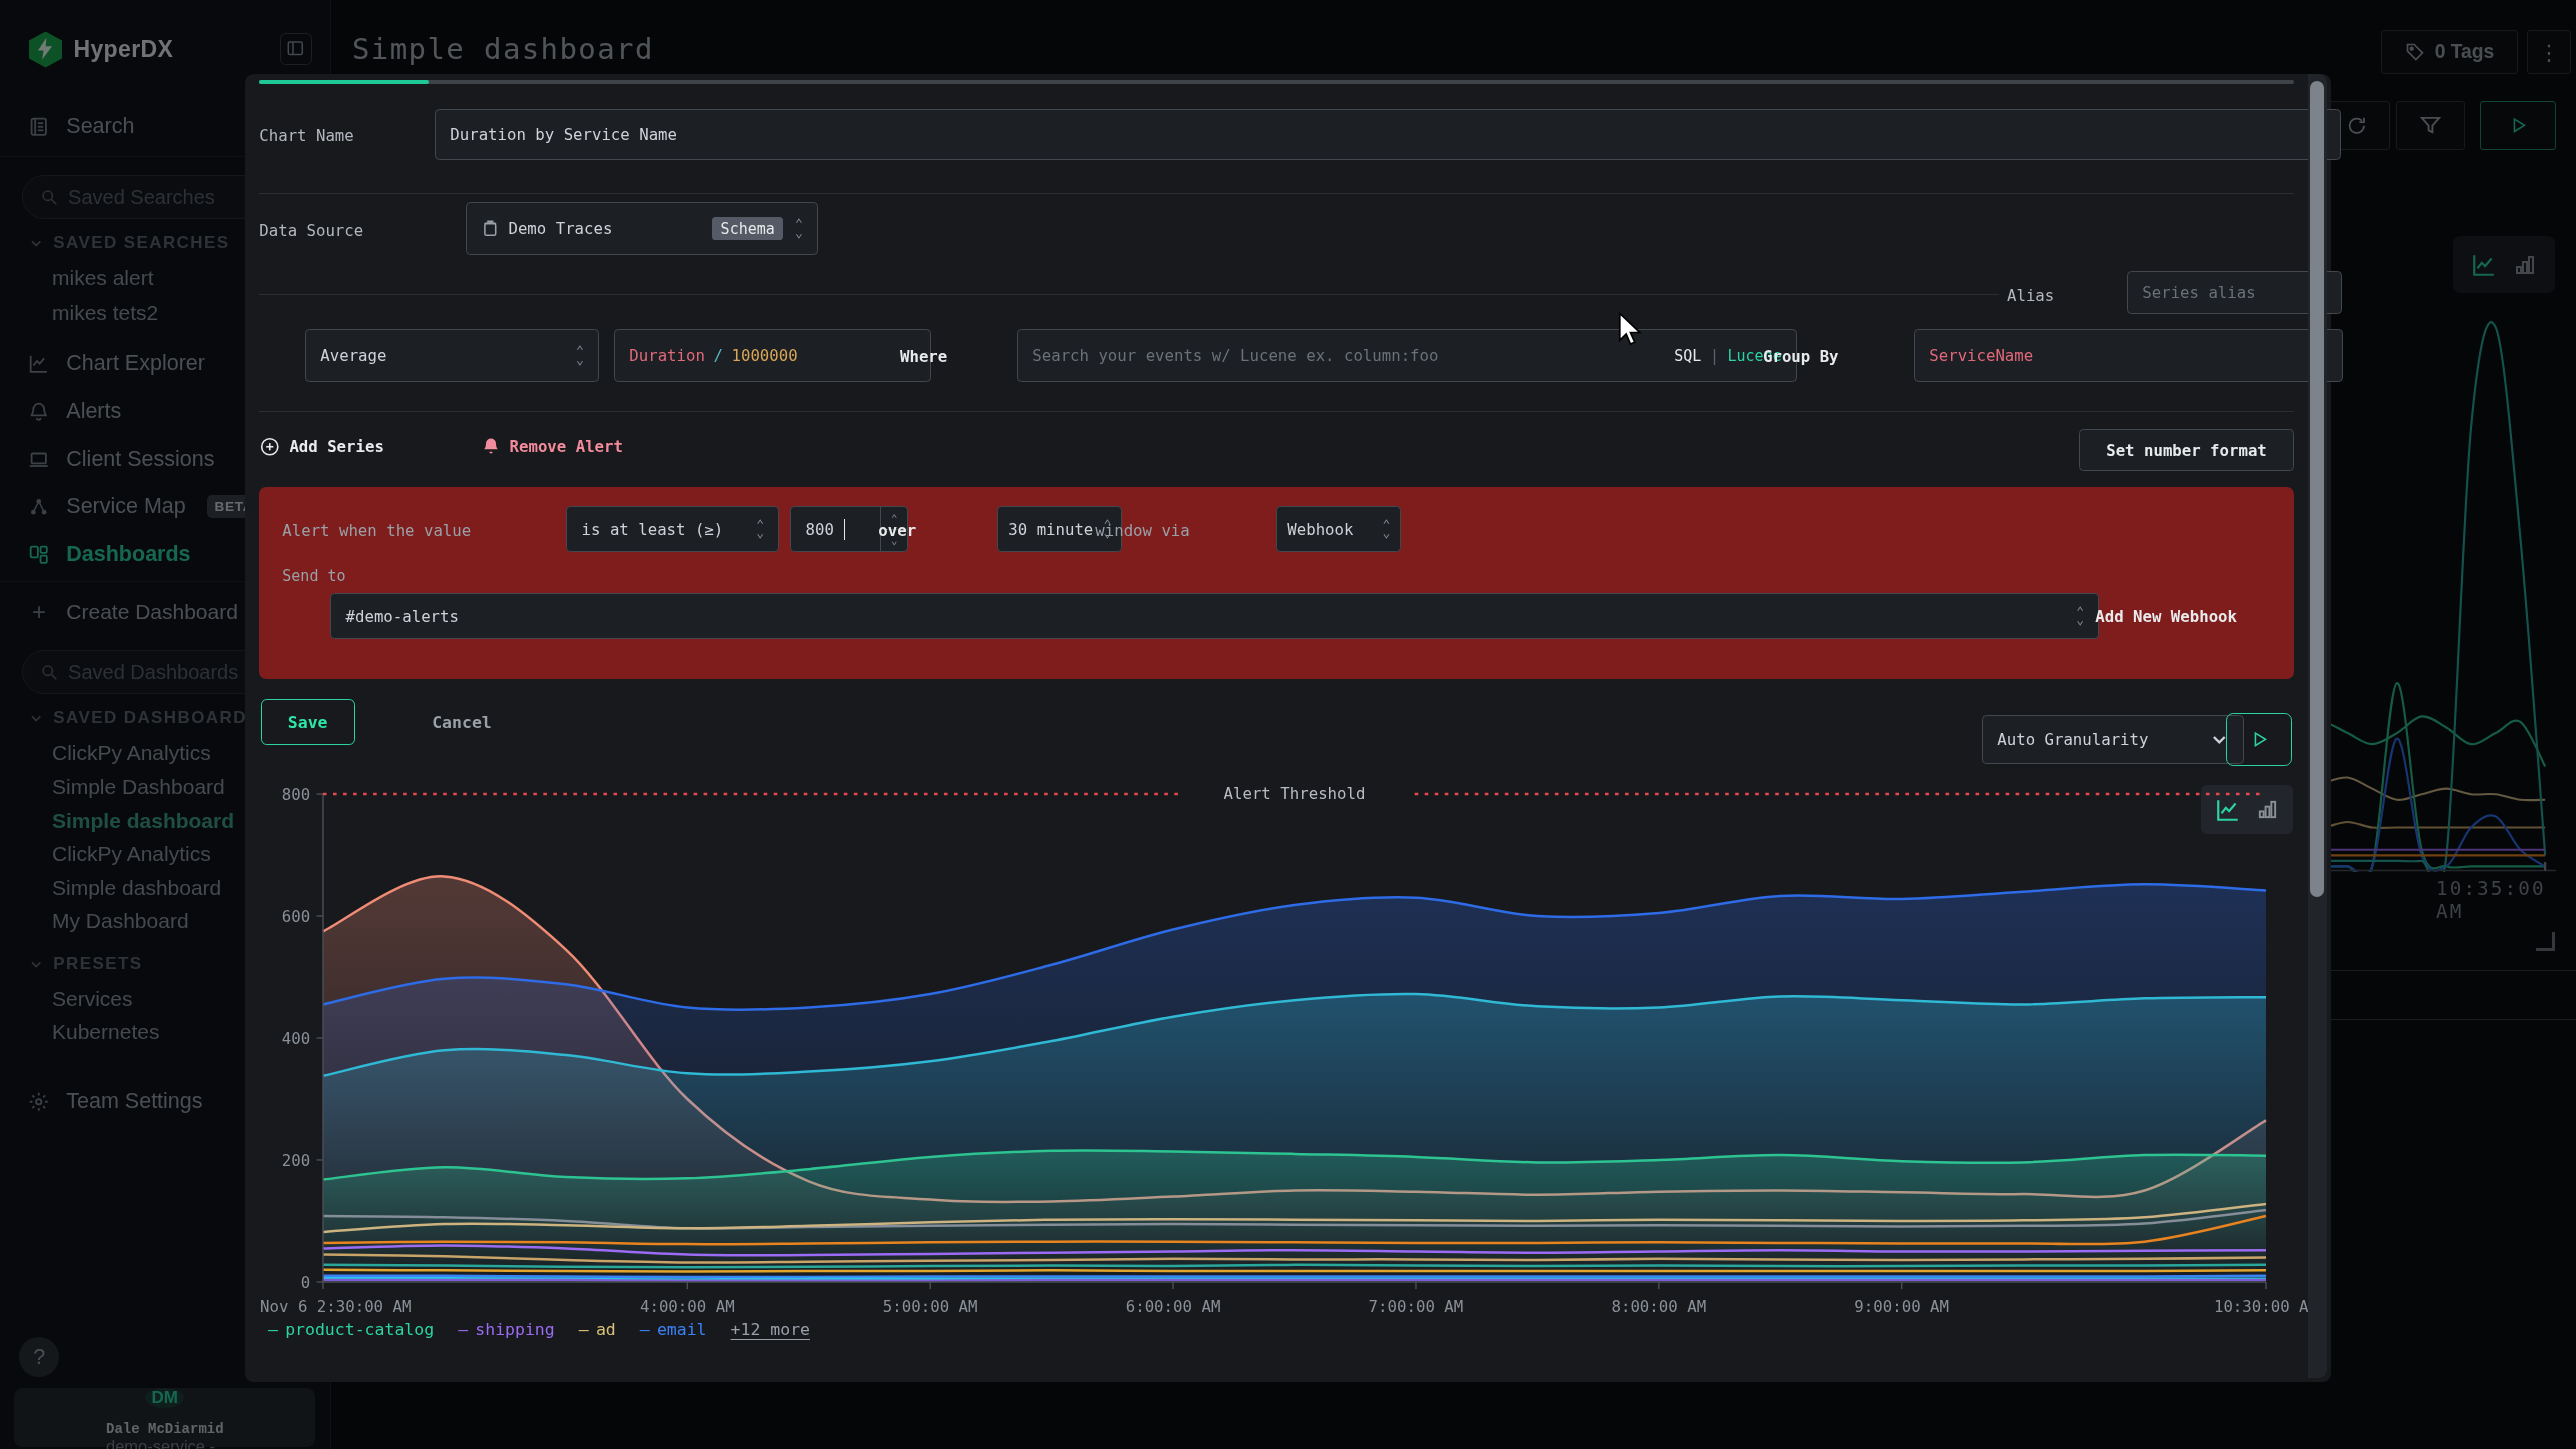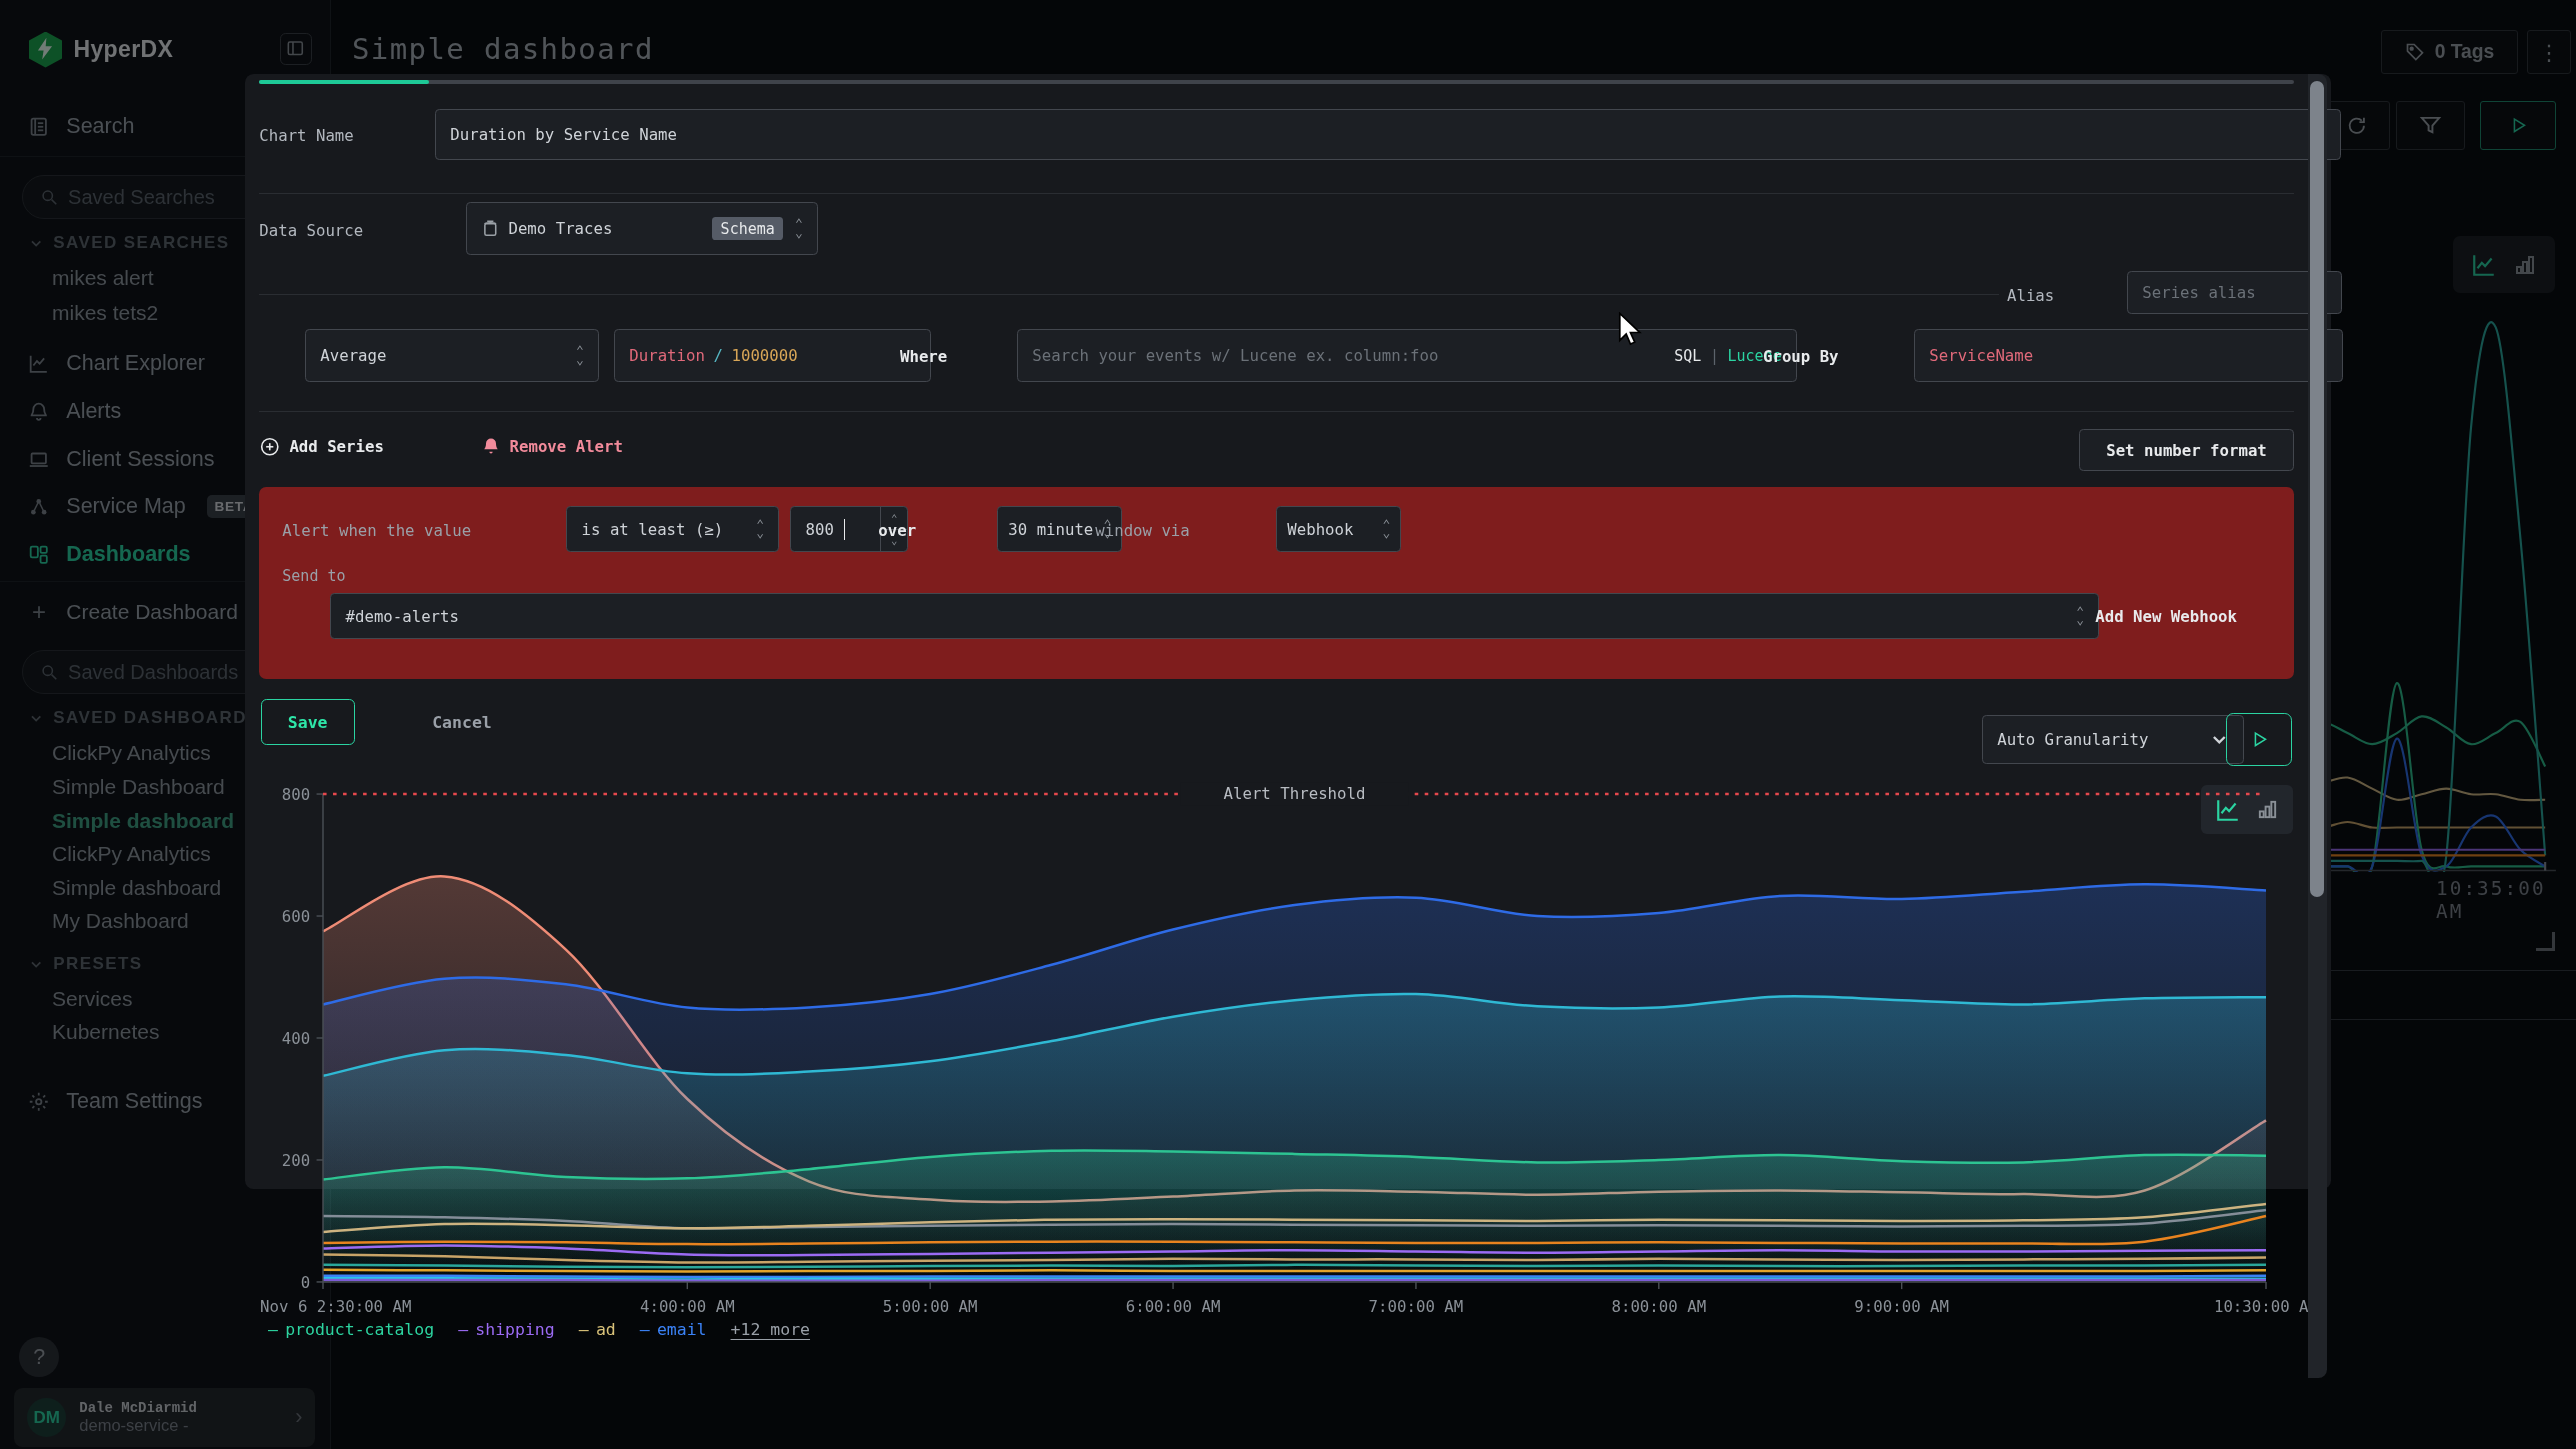--- a/index.html
+++ b/index.html
@@ -29,21 +29,21 @@
   .group-hd { position:absolute; left:29px; display:flex; align-items:center; gap:10px;
     color:#5f666e; font-size:17px; font-weight:bold; letter-spacing:1.4px; }
   .group-hd svg { color:#5f666e; }
   .sb-link { position:absolute; left:52px; color:#8f969e; font-size:21px; }
   .sb-link.green { color:#3fa183; font-weight:bold; }
   .beta { background:#3a3f46; color:#d7dade; font-size:13.6px; font-weight:bold; letter-spacing:0.7px;
     border-radius:5px; padding:3.6px 7.2px; margin-left:7.2px; }
   .help-circle { position:absolute; left:19.3px; top:1337px; width:40px; height:40px; border-radius:50%;
     background:#2b2e34; color:#9aa0a6; font-size:21.5px; display:flex; align-items:center; justify-content:center; }
   .user-chip { position:absolute; left:14.3px; top:1388px; width:301px; height:59px; background:#232629;
-    border-radius:8.6px; display:flex; align-items:center; gap:13px; padding:0 13px; }
+    border-radius:8.6px; display:flex; align-items:center; gap:13px; padding:0 13px;flex-direction:column; }
   .avatar { width:39px; height:39px; border-radius:50%; background:#1d3d35; color:#2bd4a2;
     font-weight:bold; font-size:17px; display:flex; align-items:center; justify-content:center; }
   .uname { color:#c9ccd0; font-size:14px; font-weight:bold; line-height:1.15;font-family:Liberation Mono, monospace; }
   .usub { color:#7c828a; font-size:16.5px; }
   .uchev { margin-left:auto; color:#6b7076; font-size:21.5px; }
 
   
   #bg-title { left:352px; top:31.5px; color:#a7adb4; font-size:29px; letter-spacing:1.4px; z-index:5; }
   .hbtn { position:absolute; border:1.4px solid #2e3237; border-radius:3px; background:#0c0e10;
     color:#9aa0a6; display:flex; align-items:center; justify-content:center; gap:10px; z-index:5; }
@@ -53,21 +53,21 @@
   #bg-toggle { left:2453px; top:236px; width:102px; height:57px; background:#191d21; border-radius:7.2px;
     display:flex; align-items:center; justify-content:center; gap:15.7px; z-index:5; }
   #bg-panel { left:2313px; top:970px; width:272px; height:50px; border:1.4px solid #34383d;
     border-radius:5.7px; z-index:5; }
   #bg-resize { left:2536px; top:932px; width:18.6px; height:18.6px; border-right:3.6px solid #6b7076;
     border-bottom:3.6px solid #6b7076; z-index:5; }
 
   #overlay { left:0; top:0; width:2576px; height:1450px; background:rgba(2,3,5,.52); z-index:50; }
 
   
-  #modal { left:245px; top:74px; width:2086px; height:1115px; background:#17191d;
+  #modal { left:245px; top:74px; width:2086px; height:1308px; background:#17191d;
     border-radius:8.6px; z-index:100; }
   #modal-topbar { position:absolute; left:14.3px; top:5.7px; right:37px; height:4.3px; background:#3f434a; border-radius:2.1px; }
   #modal-topbar .fill { height:4.3px; width:170px; background:#1ec997; border-radius:2.1px; }
   .m-label { position:absolute; color:#b3b8bf; font-size:15.7px; }
   .m-label.bold { color:#e8eaec; font-weight:bold; }
   .m-input, .m-select { position:absolute; background:#1c1f24; border:1.4px solid #43474e; border-radius:4.3px;
     color:#cfd3d8; font-size:15.7px; display:flex; align-items:center; padding:0 14.3px; gap:8.6px;margin-left:48px; }
   .chevs { margin-left:auto; display:flex; flex-direction:column; line-height:.62; color:#8a9097;
     font-size:13px; align-items:center; }
   .hr { position:absolute; height:1.4px; background:#2a2d32; }

